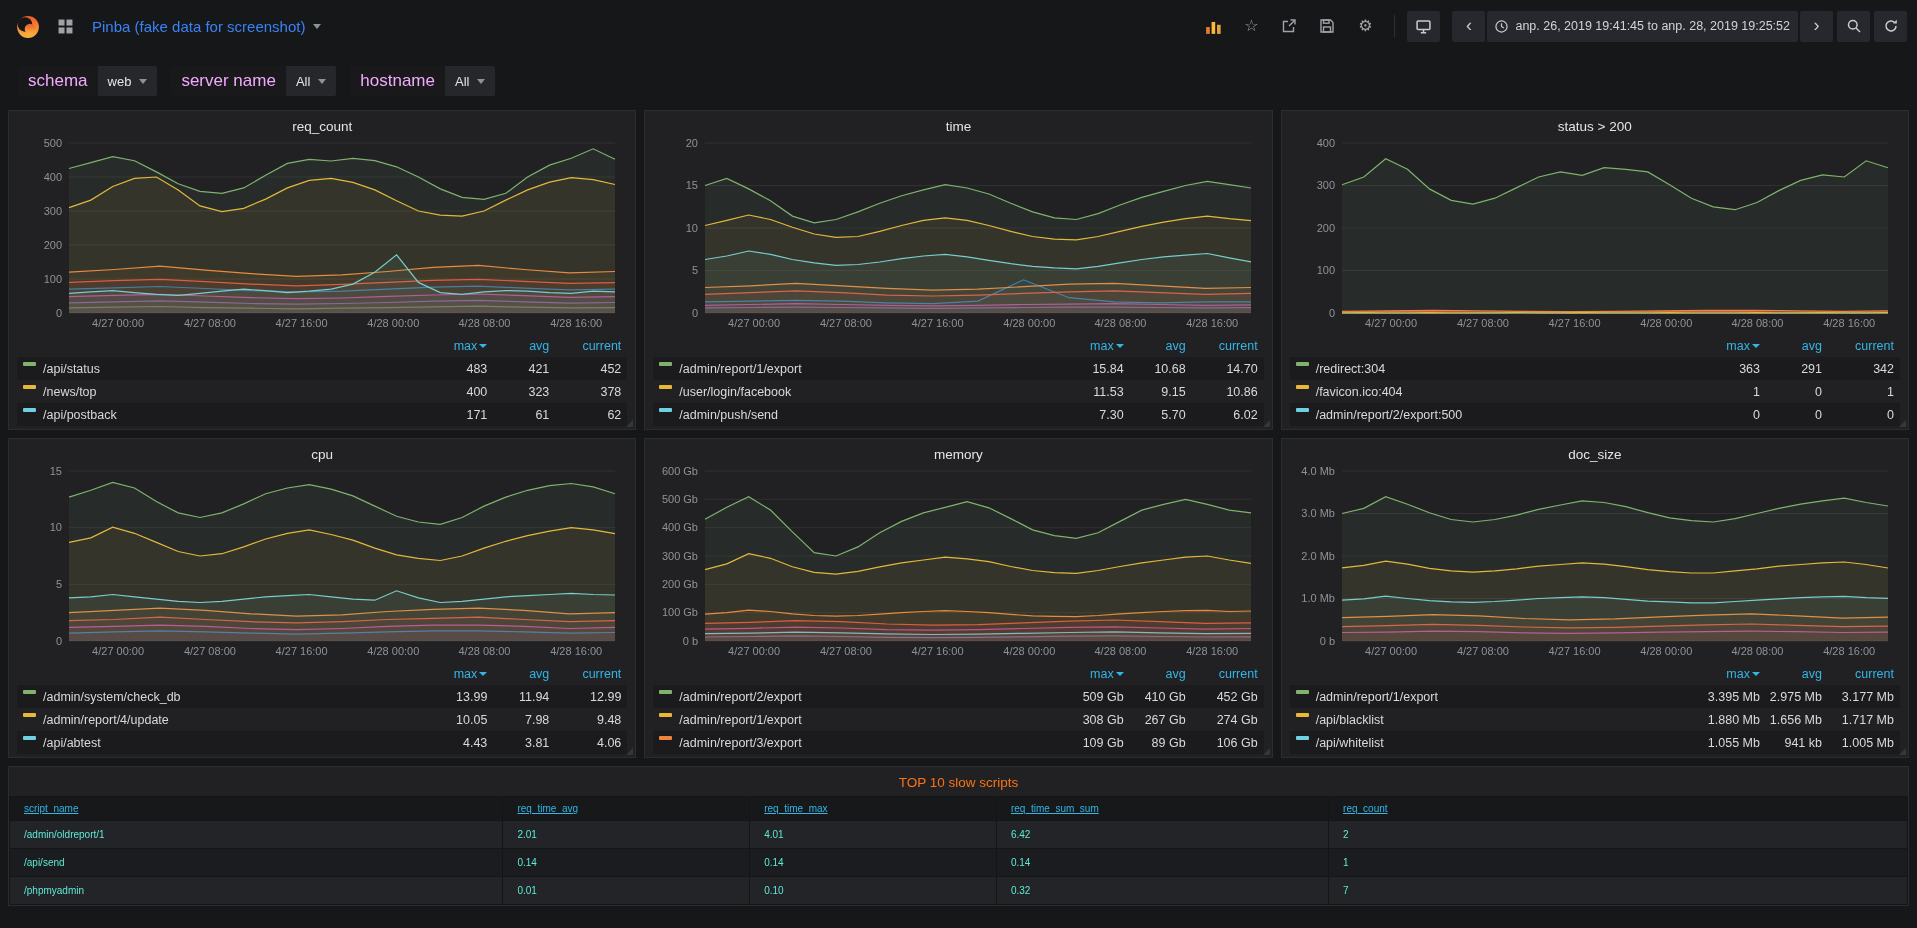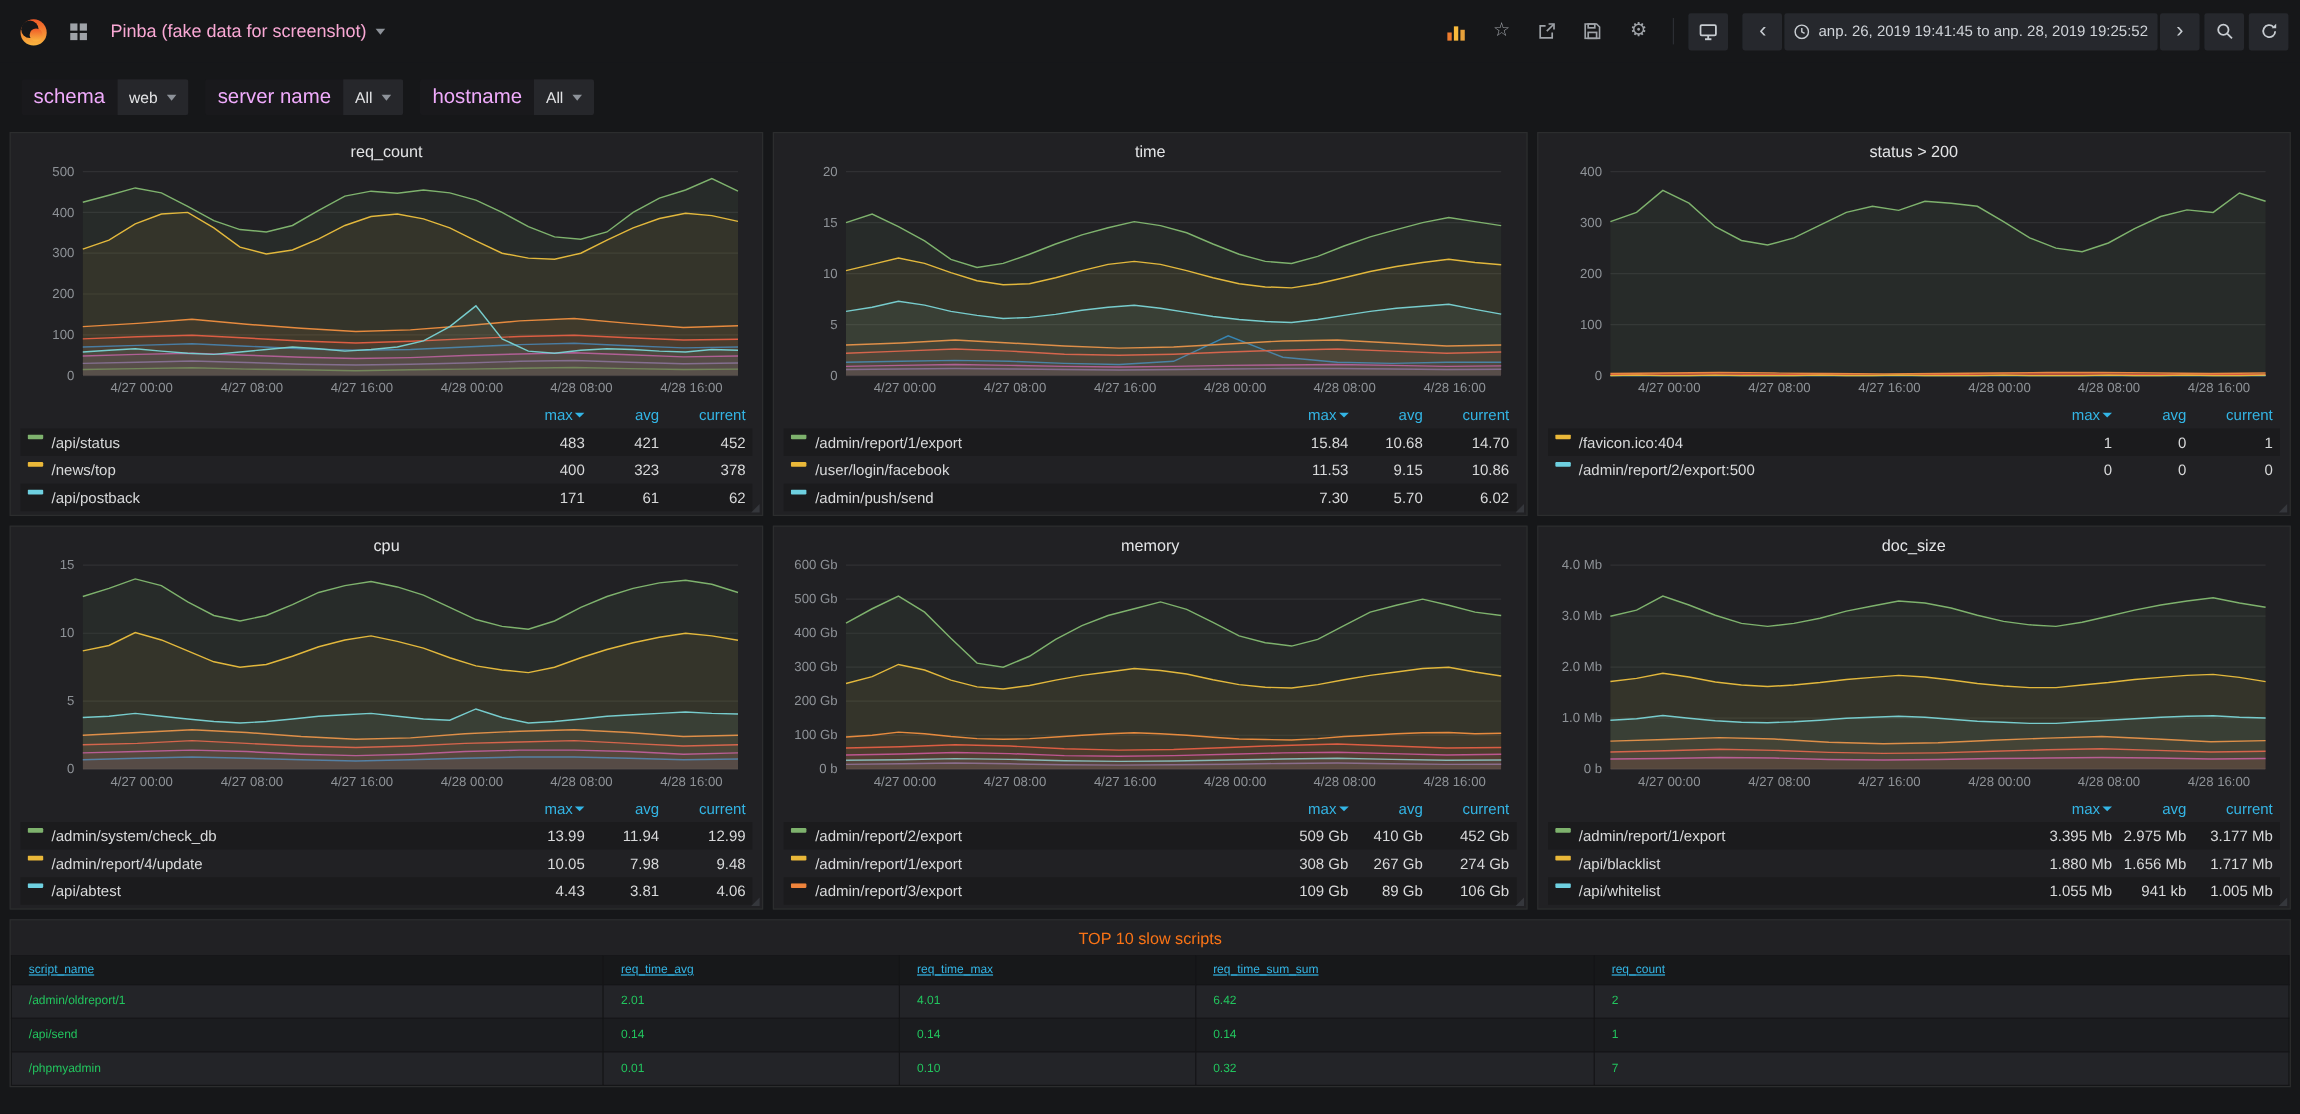--- a/index.html
+++ b/index.html
@@ -5,21 +5,21 @@
   *{box-sizing:border-box;margin:0;padding:0}
   html,body{background:#161719}
   body{width:1917px;height:928px;overflow:hidden;color:#d8d9da;
        font-family:"Liberation Sans",sans-serif;font-size:13px;}
 
   
   .navbar{height:52px;display:flex;align-items:center;padding:0 10px;background:#161719;}
   .logo{width:34px;height:34px;display:flex;align-items:center;justify-content:center;margin-right:4px;cursor:pointer}
   .nav-iconbtn{width:34px;height:34px;border:none;background:transparent;color:#9fa3a8;display:flex;
                align-items:center;justify-content:center;cursor:pointer;border-radius:2px;font-size:16px}
-  .dash-title{display:flex;align-items:center;gap:8px;margin-left:10px;font-size:15px;color:#f9a8d4;cursor:pointer}
+  .dash-title{display:flex;align-items:center;gap:8px;margin-left:10px;font-size:15px;color:#3b82f6;cursor:pointer}
   .caret-down{width:0;height:0;border-left:4px solid transparent;border-right:4px solid transparent;border-top:5px solid #8d9299;display:inline-block}
   .nav-right{margin-left:auto;display:flex;align-items:center;gap:4px}
   .sep{width:1px;height:22px;background:#2c2e33;margin:0 8px}
   .tool-btn{height:31px;min-width:33px;padding:0 8px;border:none;border-radius:2px;background:#26282d;color:#c7ccd1;
             display:flex;align-items:center;justify-content:center;gap:7px;cursor:pointer;font-family:inherit}
   .time-group{display:flex;align-items:center;gap:2px;margin-left:8px}
   .chev{font-size:18px;line-height:1;padding-bottom:3px}
   .time-text{font-size:12.5px;white-space:nowrap;color:#d0d4d9}
   .glyph{font-size:16px;line-height:1}
 
@@ -50,21 +50,21 @@
   .lname{display:flex;align-items:flex-start;gap:7px;color:#d8d9da;cursor:pointer;white-space:nowrap;overflow:hidden}
   .chip{display:inline-block;width:13px;height:4px;border-radius:1px;flex:none}
   .lval{text-align:right;color:#d8d9da}
 
   
   .table-panel{background:#212124;border:1px solid #2c2d2e;padding-top:3px;overflow:hidden}
   .tp-title{text-align:center;font-size:13.5px;font-weight:500;color:#f97316;padding:5px 0 6px;cursor:pointer}
   table{width:100%;border-collapse:collapse;font-size:10px}
   thead th{background:#17181a;color:#33b5e5;font-weight:400;text-align:left;text-decoration:underline;
            padding:6px 14px;cursor:pointer;border:1px solid #141517}
-  tbody td{padding:8px 14px;border:1px solid #141517;color:#22c55e}
+  tbody td{padding:8px 14px;border:1px solid #141517;color:#5eead4}
   tbody tr:nth-child(odd){background:#232428}
   tbody tr:nth-child(even){background:#1b1c1f}
 </style>
 </head>
 <body>
 
 <nav class="navbar">
   <div class="logo">
     <svg viewBox="0 0 26 26" width="27" height="27" aria-hidden="true">
       <defs>
@@ -346,20 +346,26 @@
             <polyline points="52.0,47.7 73.8,40.0 95.7,21.7 117.5,32.3 139.4,51.9 161.2,63.4 183.0,67.2 204.9,61.2 226.7,50.6 248.6,40.0 270.4,34.9 292.2,38.3 314.1,30.7 335.9,32.3 357.8,34.9 379.6,47.7 401.4,61.2 423.3,69.8 445.1,72.7 467.0,65.5 488.8,53.6 510.6,43.4 532.5,37.9 554.3,40.0 576.2,23.8 598.0,30.7" fill="none" stroke="#7EB26D" stroke-width="1.2"></polyline>
           </svg>
     </div>
     <div class="legend">
       <div class="lrow lhead">
         <span></span>
         <span class="lh">max<span class="sortcaret"></span></span>
         <span class="lh">avg</span>
         <span class="lh">current</span>
       </div>
+    <div class="lrow ldata">
+            <span class="lname"><i class="chip" style="background: rgb(126, 178, 109);"></i>/redirect:304</span>
+            <span class="lval">363</span>
+            <span class="lval">291</span>
+            <span class="lval">342</span>
+          </div>
           <div class="lrow ldata">
             <span class="lname"><i class="chip" style="background: rgb(234, 184, 57);"></i>/favicon.ico:404</span>
             <span class="lval">1</span>
             <span class="lval">0</span>
             <span class="lval">1</span>
           </div>
           <div class="lrow ldata">
             <span class="lname"><i class="chip" style="background: rgb(110, 208, 224);"></i>/admin/report/2/export:500</span>
             <span class="lval">0</span>
             <span class="lval">0</span>

